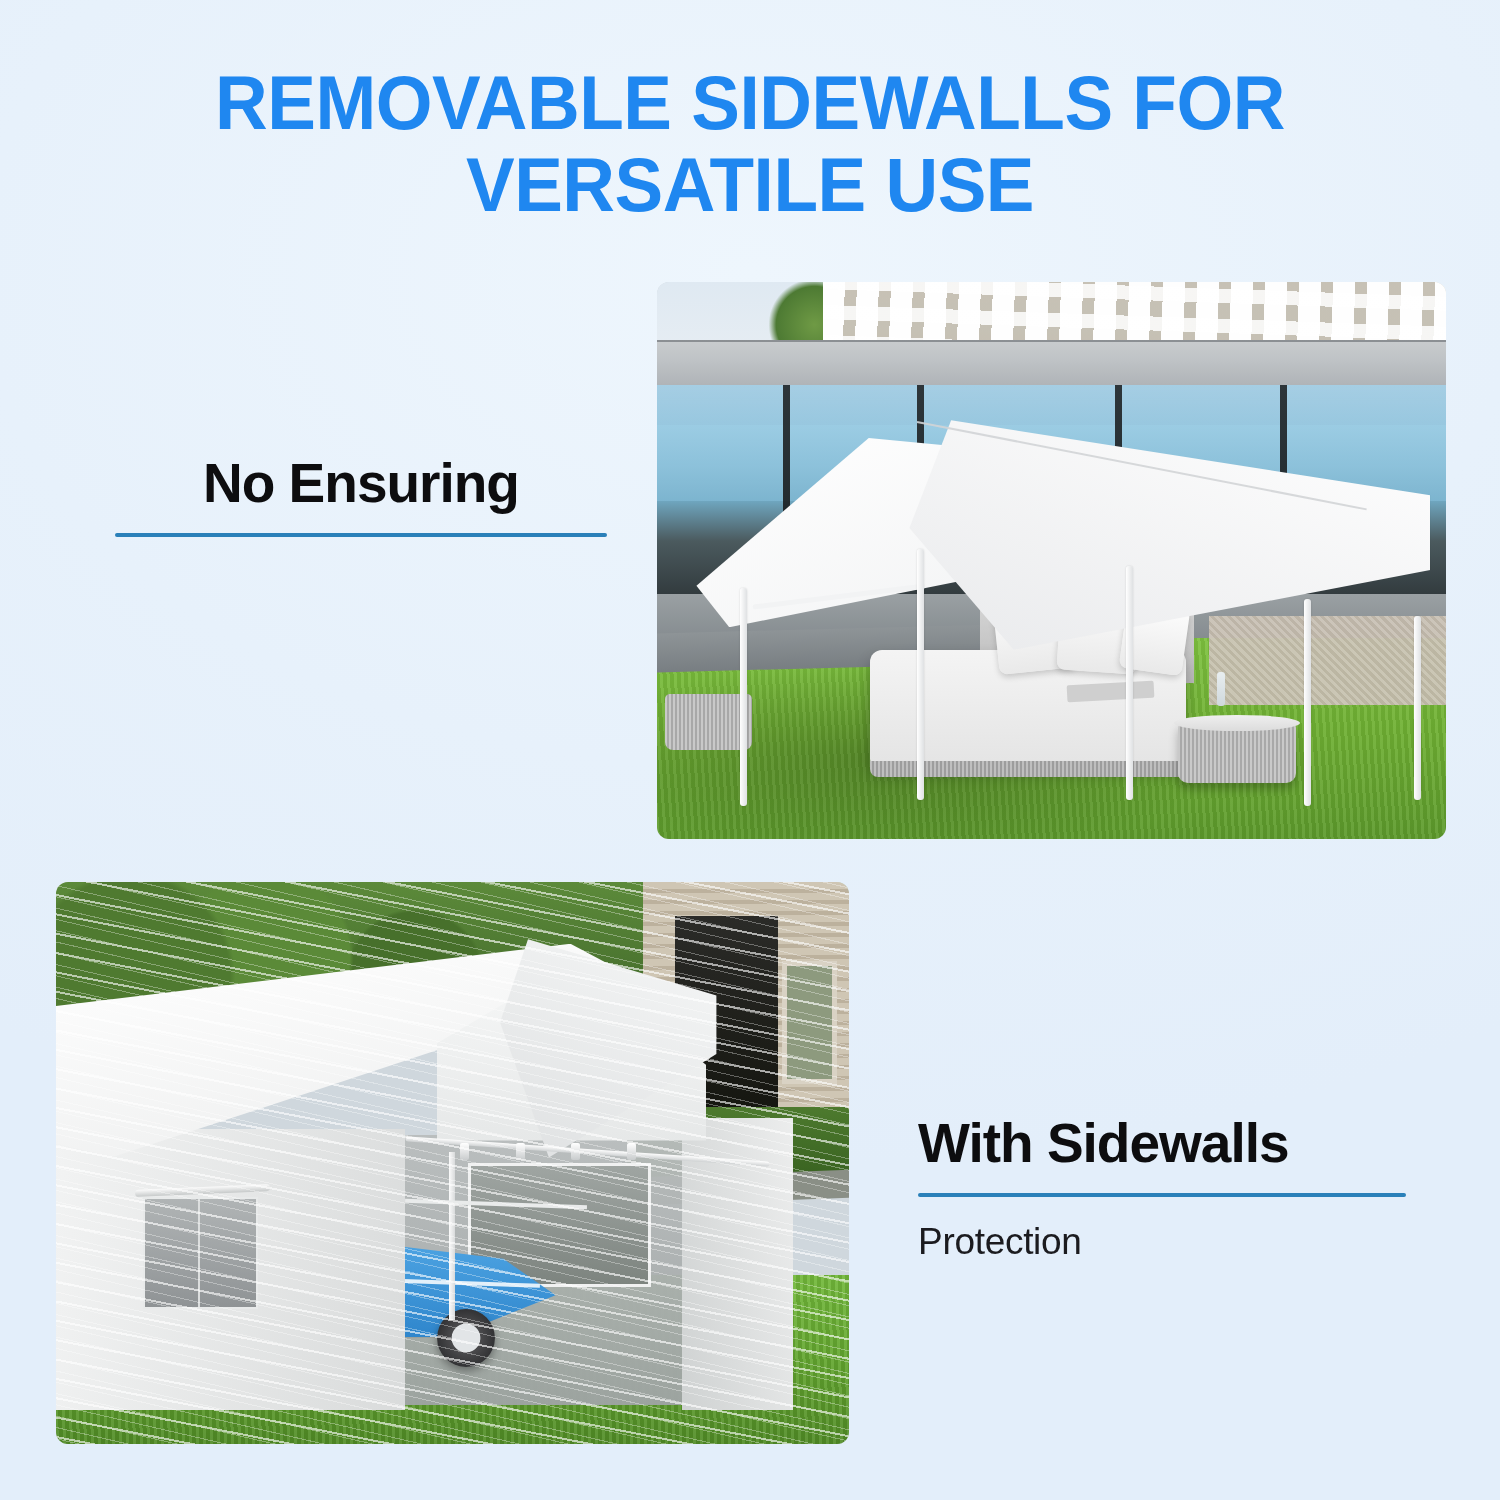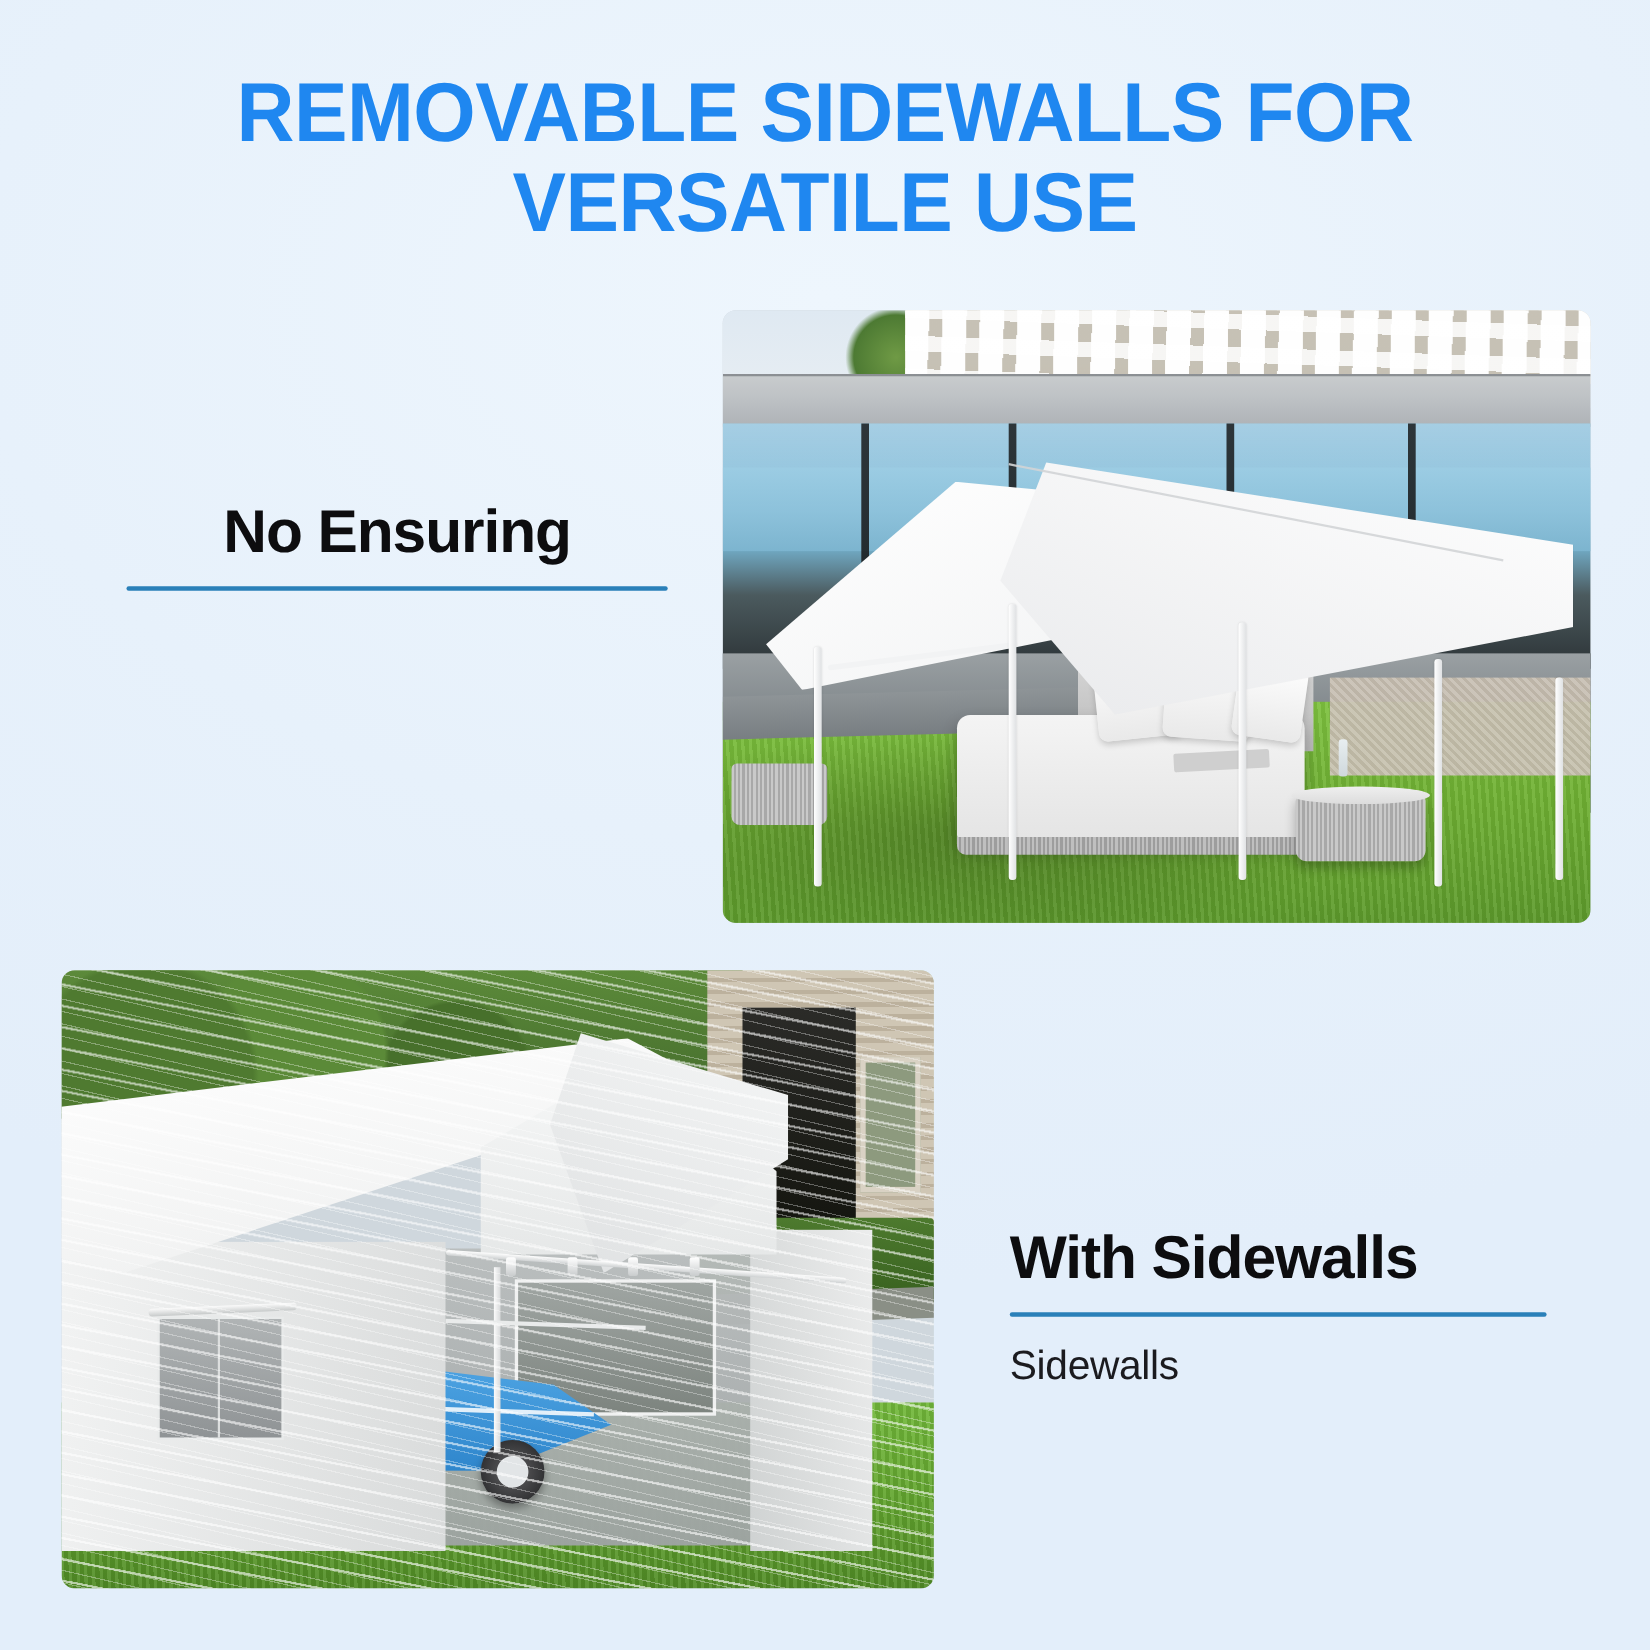--- a/index.html
+++ b/index.html
@@ -323,15 +323,15 @@
     <div class="b-crossbar"></div>
 
     <div class="rain"></div>
   </div>
 </div>
 
 <div class="txt-block" id="block-with">
   <div class="head">With Sidewalls</div>
   <div class="rule"></div>
   <div class="sub">
-    <div>Sidewalls</div>
+    <div>Protection</div>
   </div>
 </div>
 
 </body></html>

